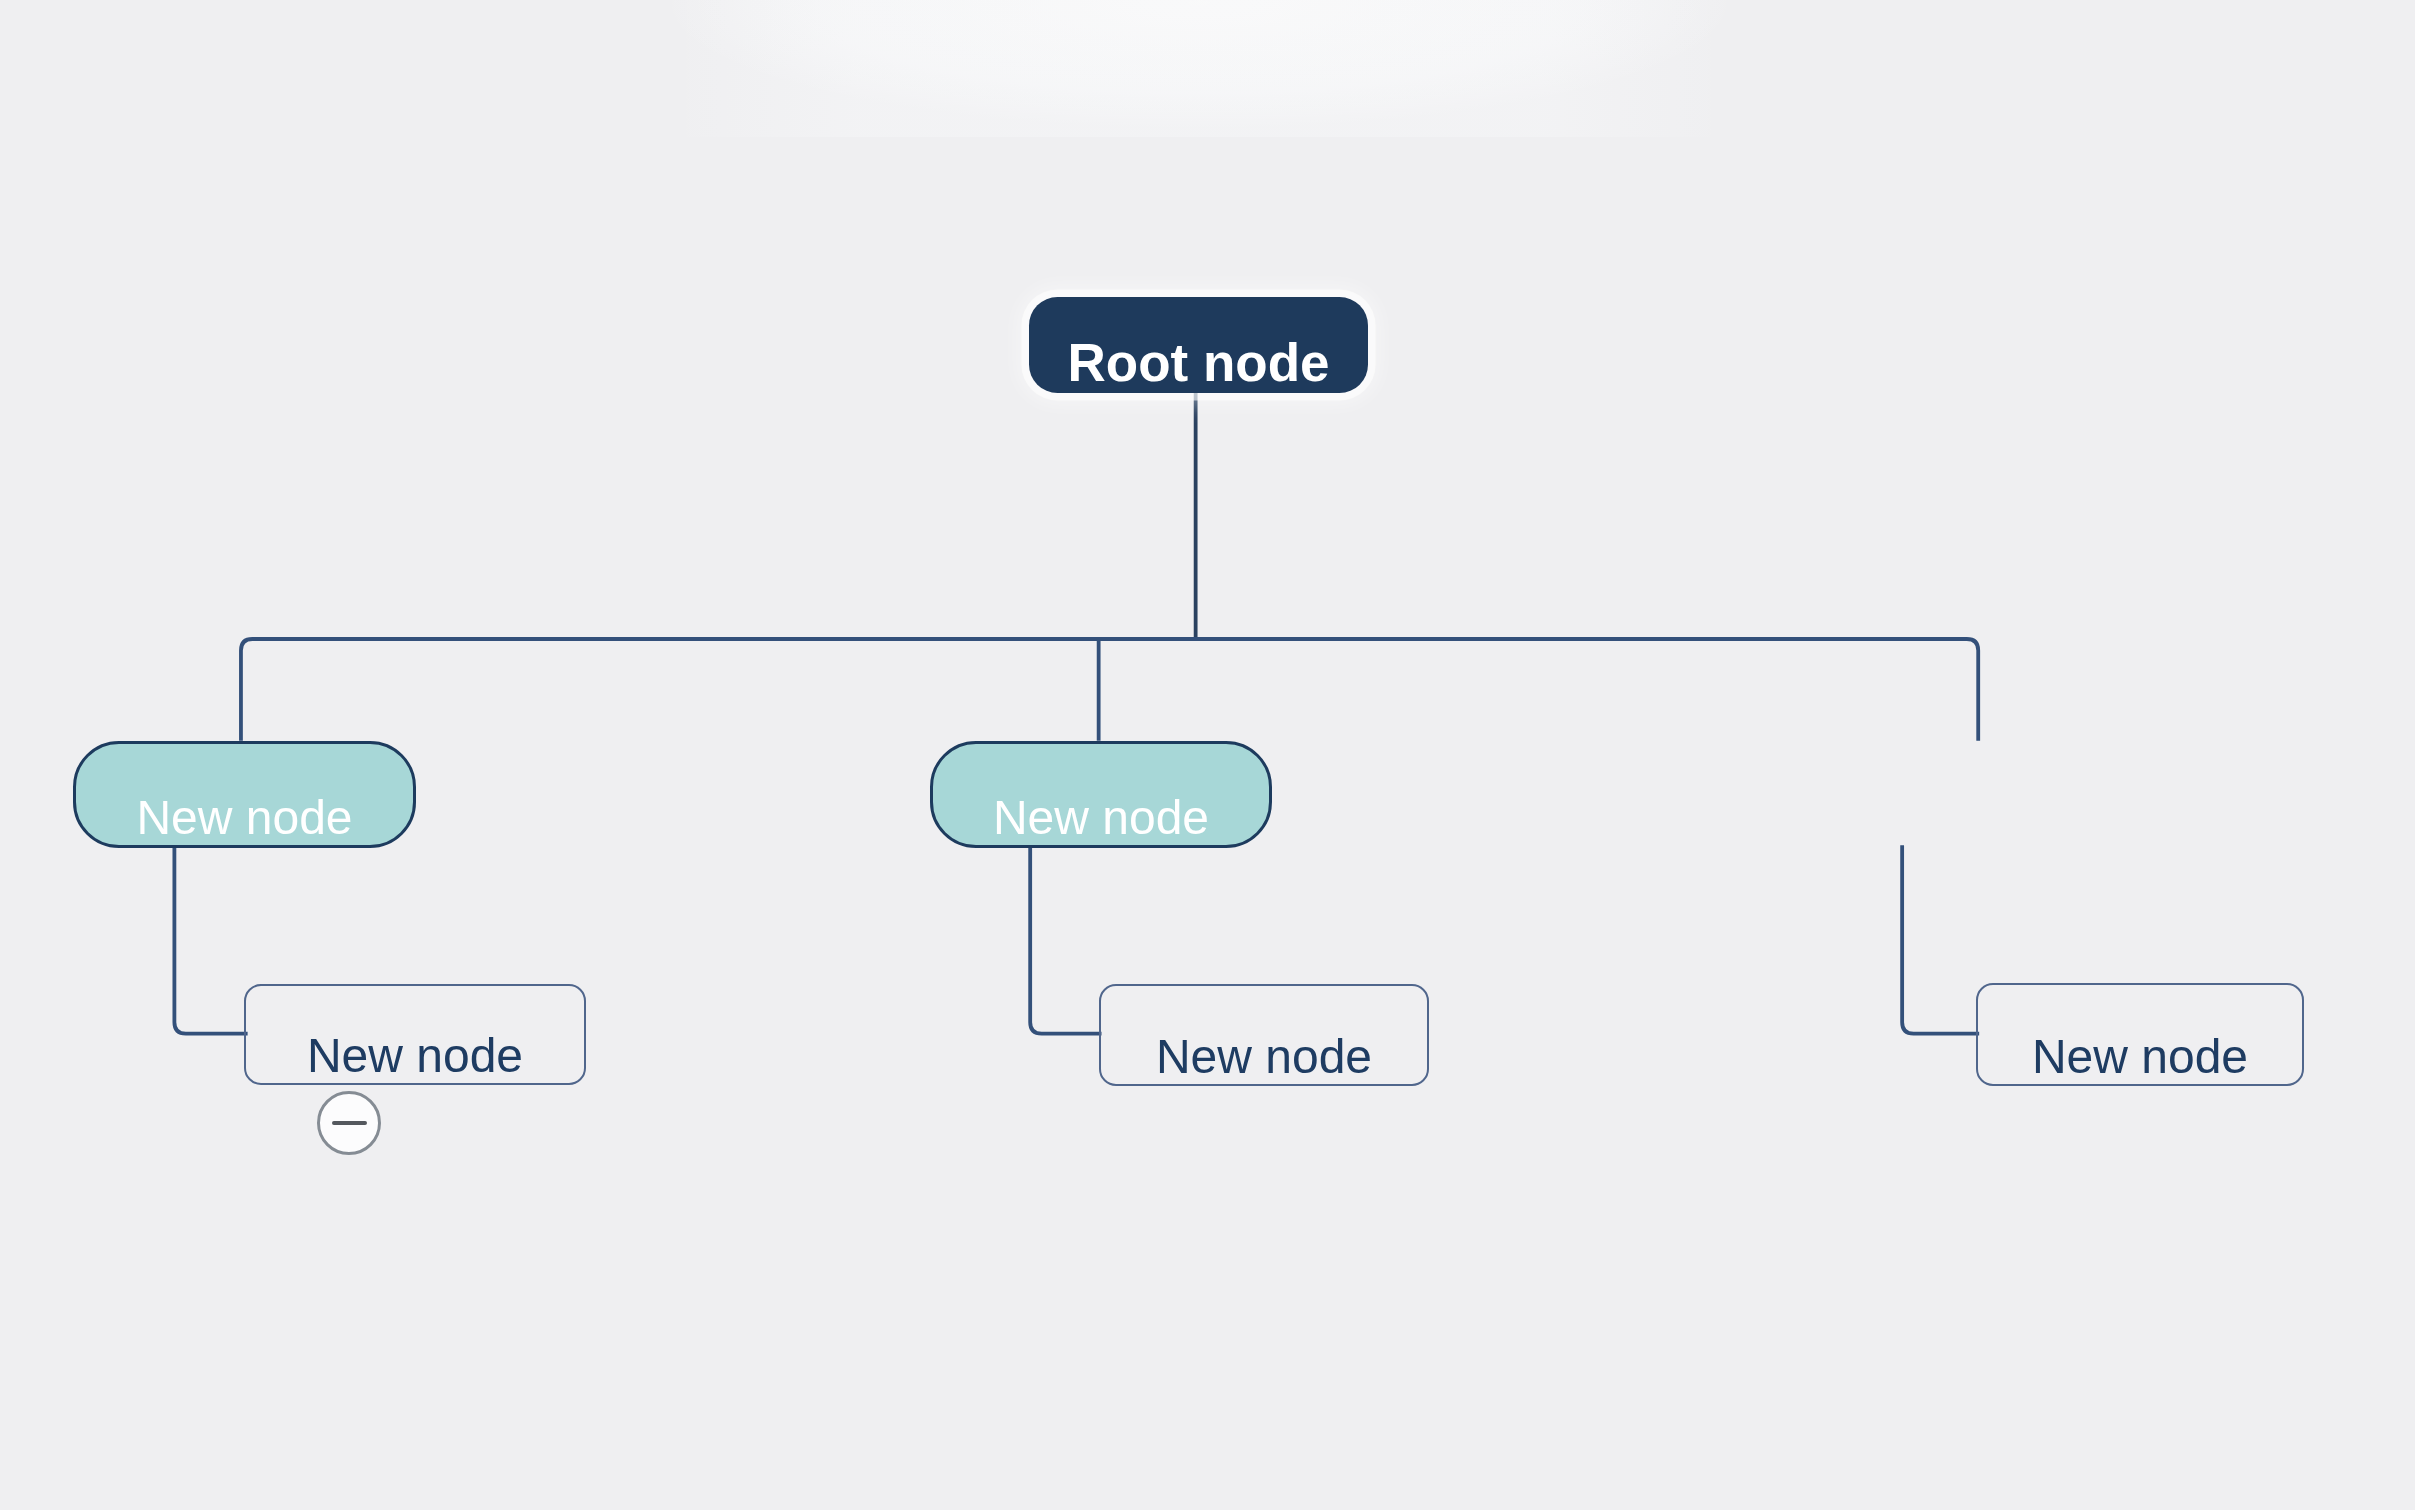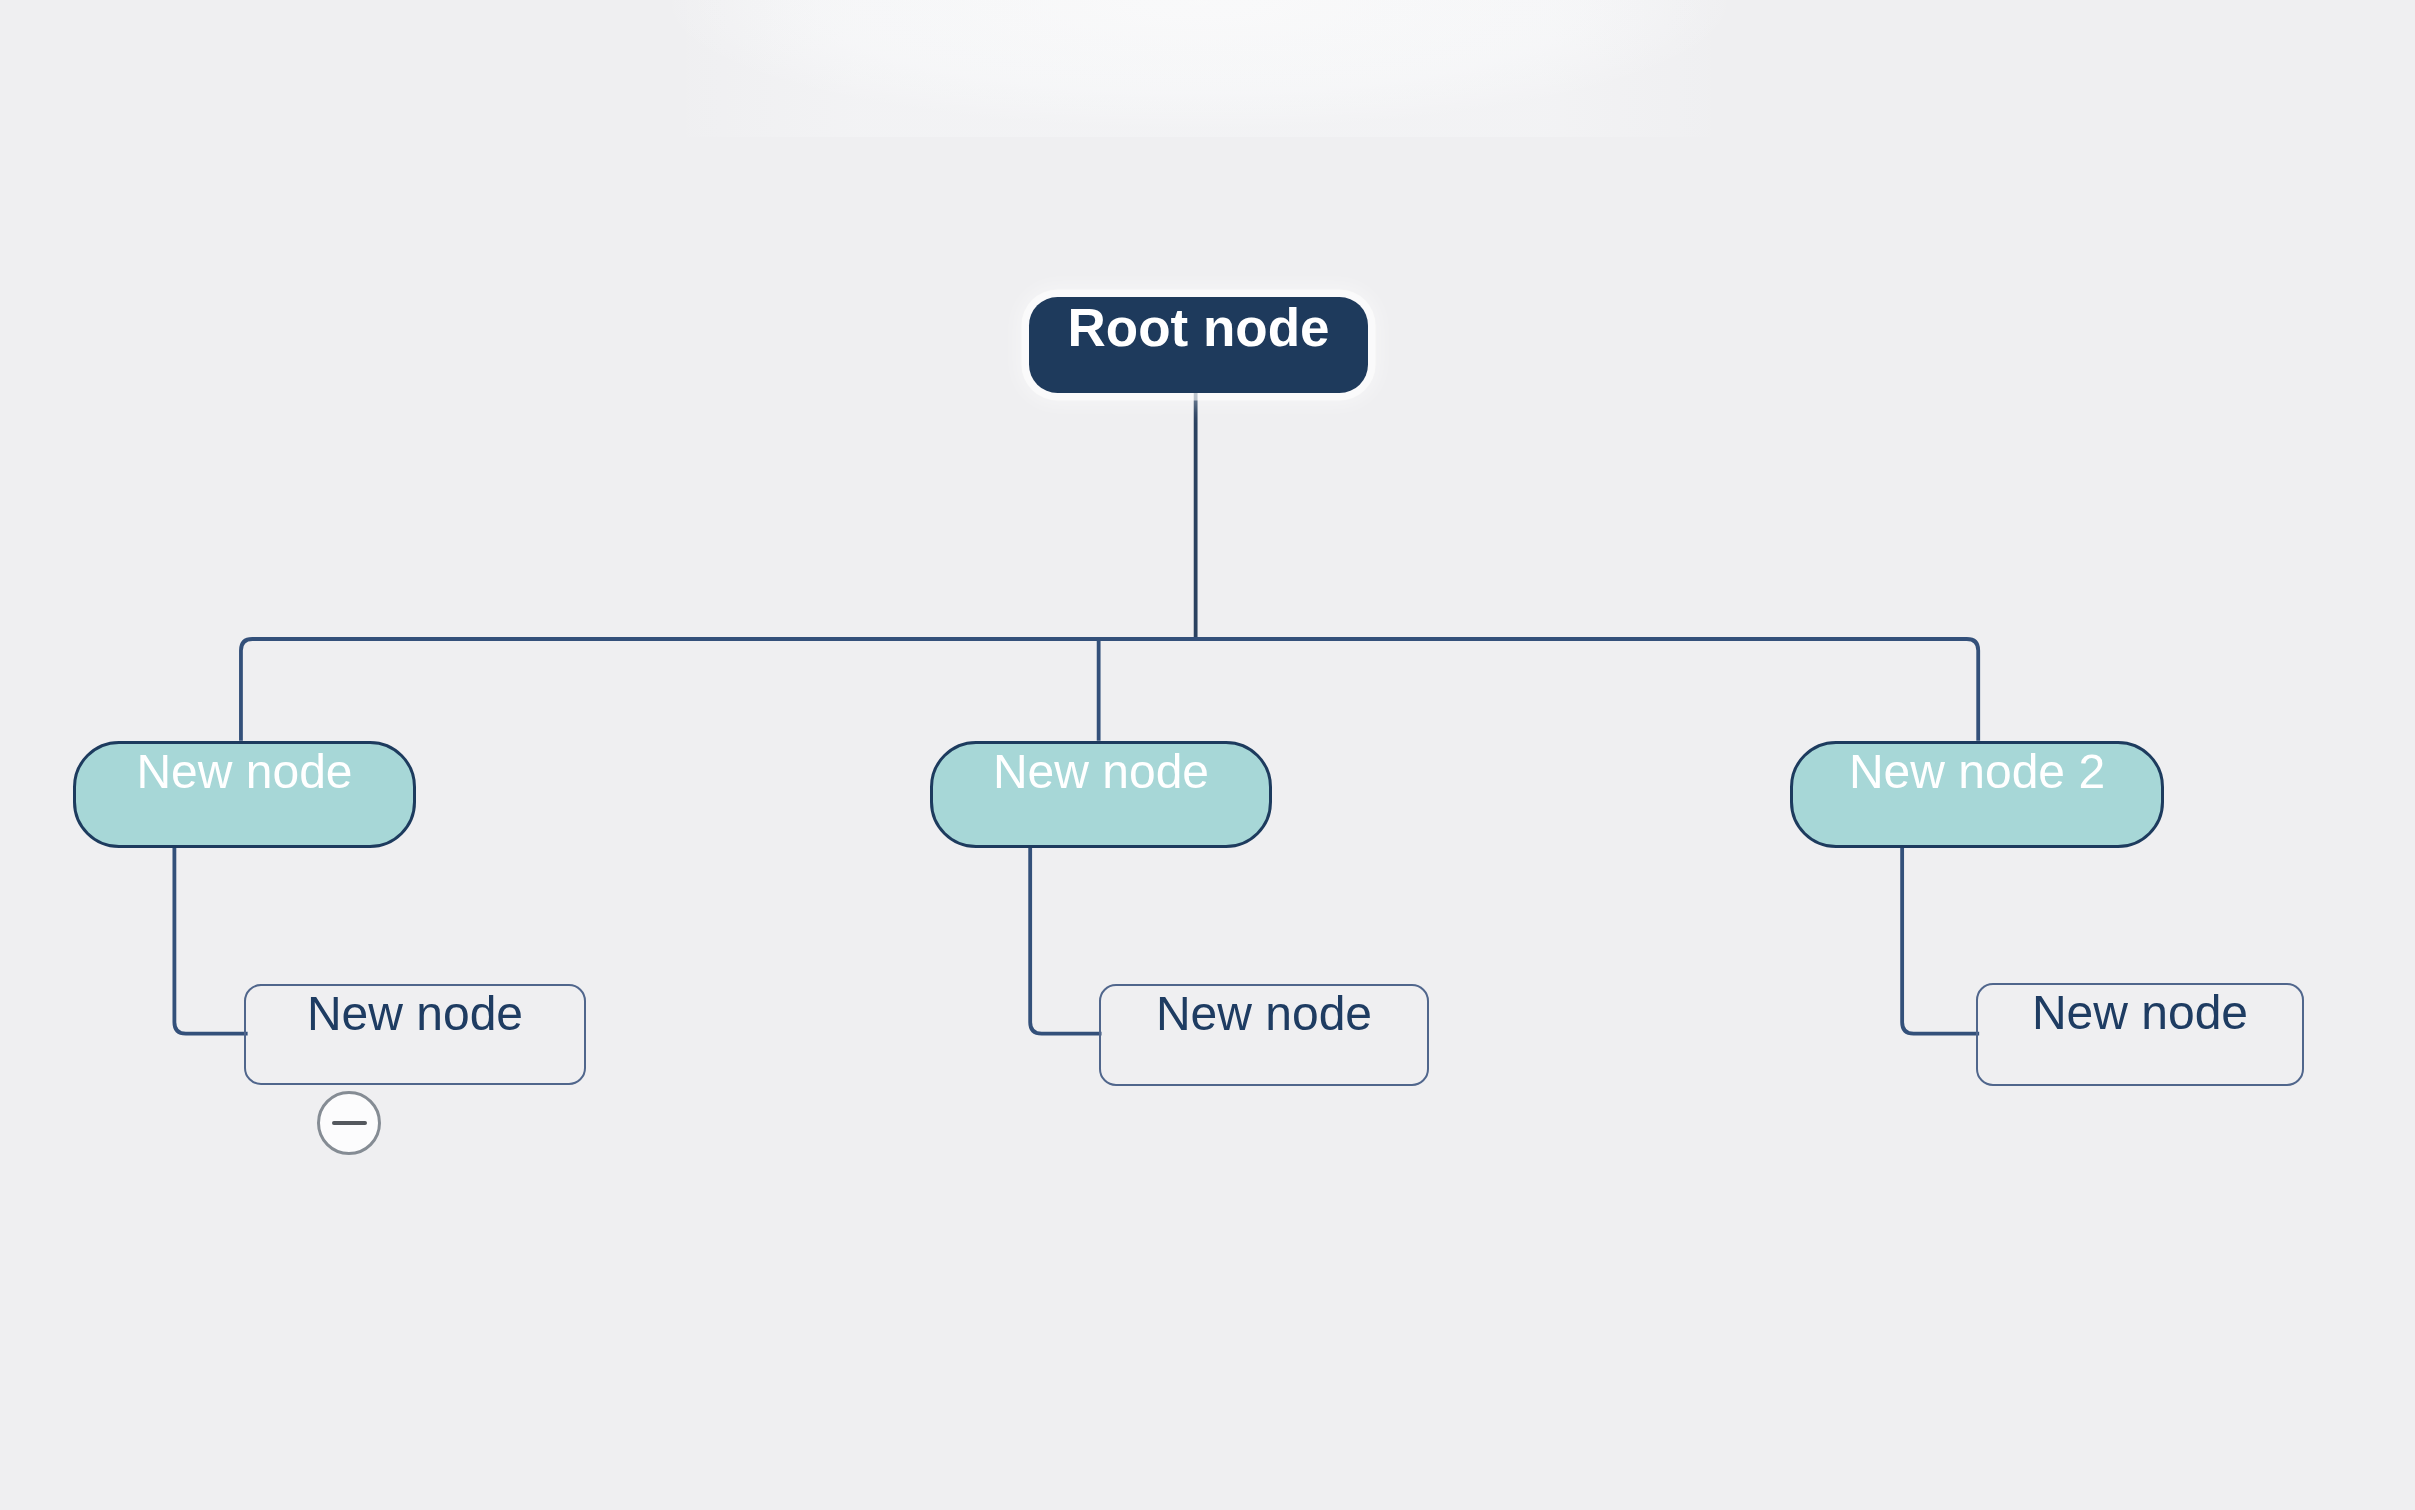--- a/index.html
+++ b/index.html
@@ -48,21 +48,21 @@
   svg.connectors {
     position: absolute;
     left: 0;
     top: 0;
     pointer-events: none;
   }
   .node {
     position: absolute;
     box-sizing: border-box;
     display: flex;
-    align-items: flex-start;
+    align-items: flex-end;
     justify-content: center;
     white-space: nowrap;
     cursor: pointer;
     user-select: none;
   }
   .node-root {
     left: 1029px;
     top: 297px;
     width: 339px;
     height: 96px;
@@ -145,23 +145,20 @@
   <div class="node node-root">
     <span>Root node</span>
   </div>
 
   <div class="node node-branch node-b1">
     <span>New node</span>
   </div>
   <div class="node node-branch node-b2">
     <span>New node</span>
   </div>
-  <div class="node node-branch node-b3">
-    <span>New node 2</span>
-  </div>
 
   <div class="node node-child node-c1">
     <span>New node</span>
   </div>
   <div class="node node-child node-c2">
     <span>New node</span>
   </div>
   <div class="node node-child node-c3">
     <span>New node</span>
   </div>

